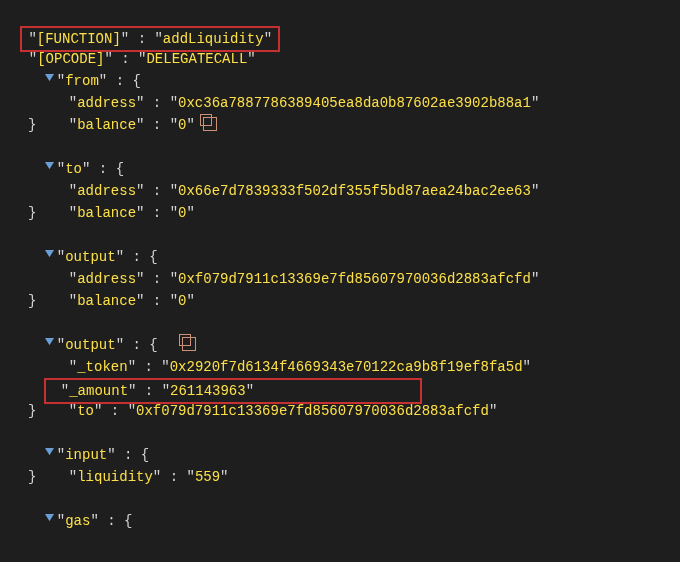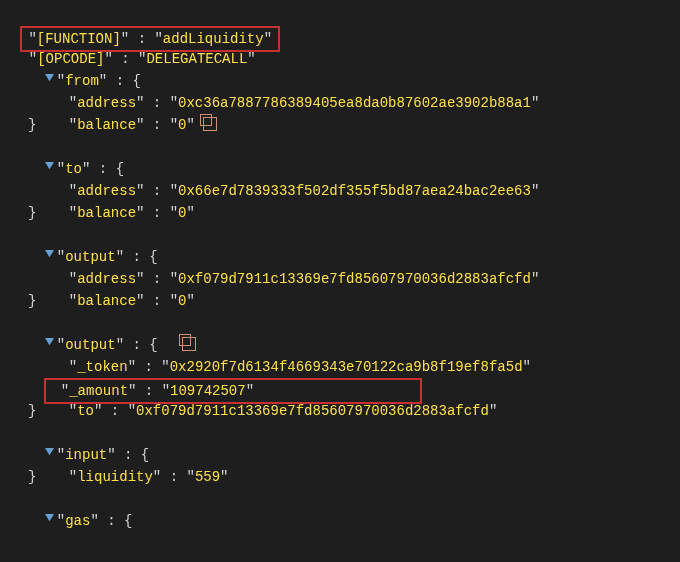--- a/index.html
+++ b/index.html
@@ -104,21 +104,21 @@
 <div class="line pad1">
   <span class="toggle"><svg viewBox="0 0 10 10">
         <polygon points="0,0 10,0 5,8" fill="#6a9fd4"></polygon>
       </svg></span><span class="q">"</span><span class="key">output</span><span class="q">"</span><span class="colon"> : </span><span class="brace">{</span>  <span class="copy-icon"></span>
 </div>
 <div class="line pad2">
   <span class="q">"</span><span class="key">_token</span><span class="q">"</span><span class="colon"> : </span><span class="q">"</span><span class="str">0x2920f7d6134f4669343e70122ca9b8f19ef8fa5d</span><span class="q">"</span>
 </div>
 
 <div class="line red-box" style="padding-left: 36px;">
- <span class="inner"> <span class="q">"</span><span class="key">_amount</span><span class="q">"</span><span class="colon"> : </span><span class="q">"</span><span class="str">109742507</span><span class="q">"</span>                   </span>
+ <span class="inner"> <span class="q">"</span><span class="key">_amount</span><span class="q">"</span><span class="colon"> : </span><span class="q">"</span><span class="str">261143963</span><span class="q">"</span>                   </span>
 </div>
 
 <div class="line pad2">
   <span class="q">"</span><span class="key">to</span><span class="q">"</span><span class="colon"> : </span><span class="q">"</span><span class="str">0xf079d7911c13369e7fd85607970036d2883afcfd</span><span class="q">"</span>
 </div>
 <div class="line pad1"><span class="brace">}</span></div>
 
 <div class="line pad1">
   <span class="toggle"><svg viewBox="0 0 10 10">
         <polygon points="0,0 10,0 5,8" fill="#6a9fd4"></polygon>

